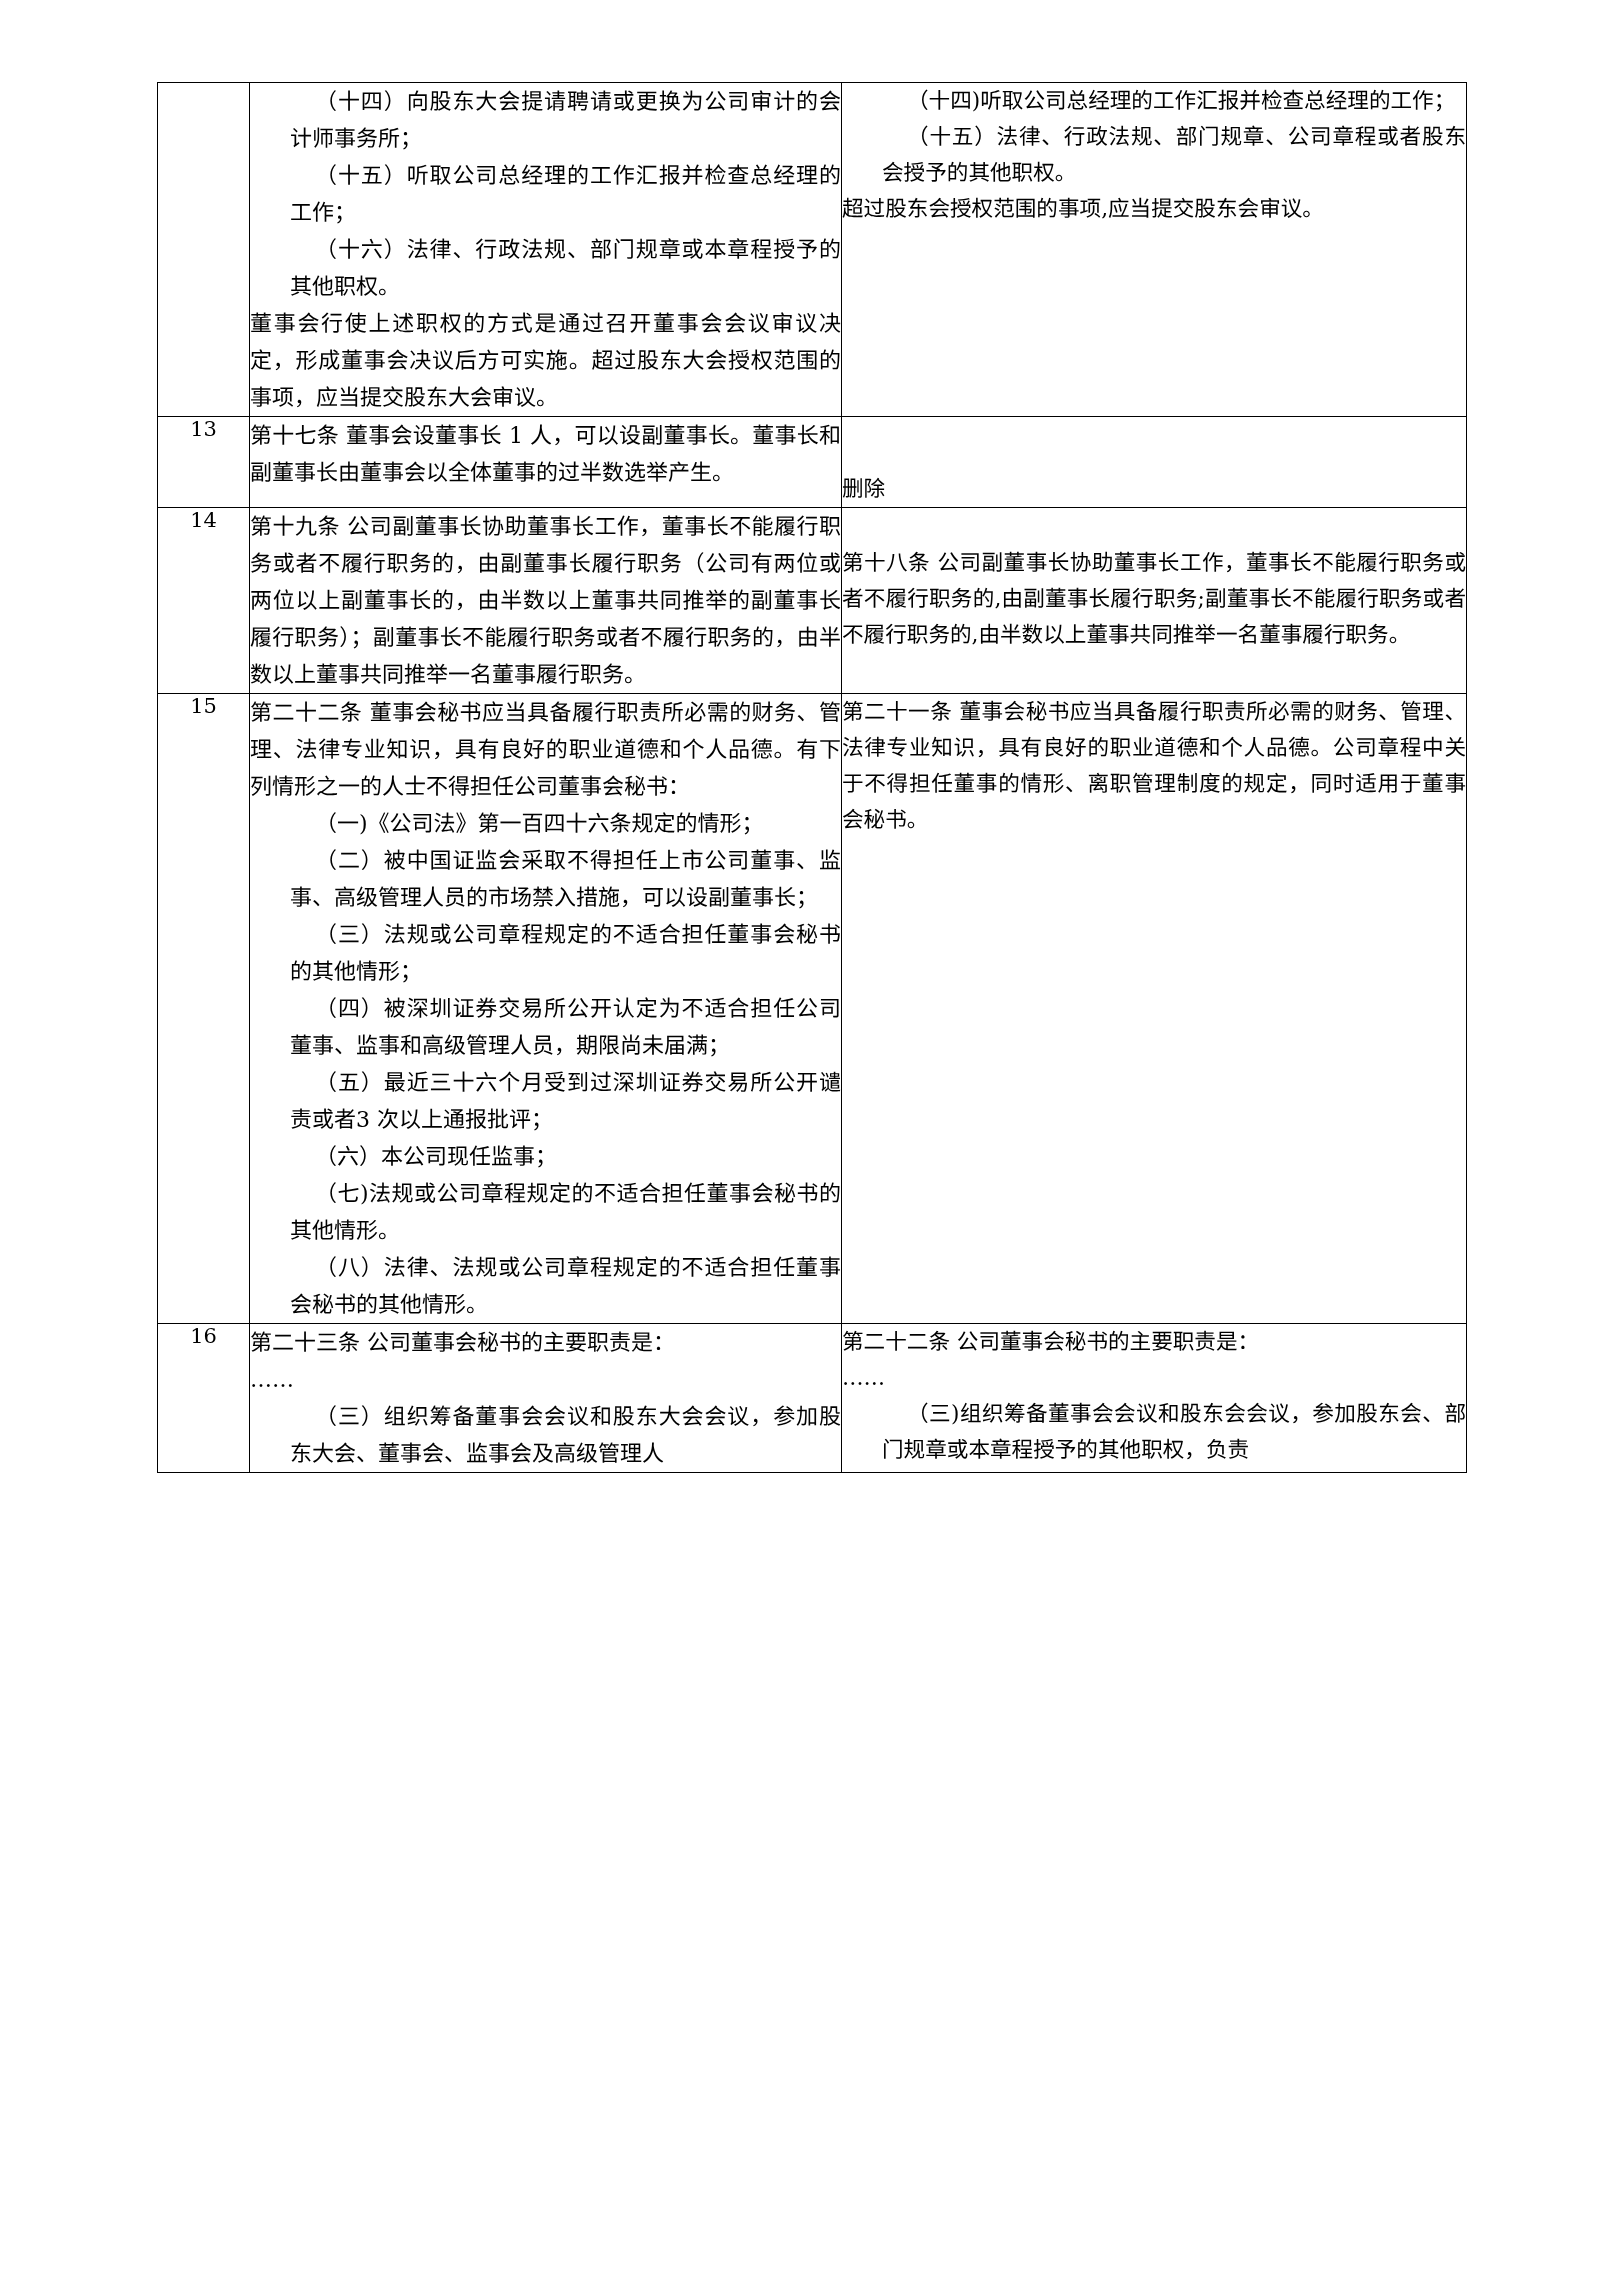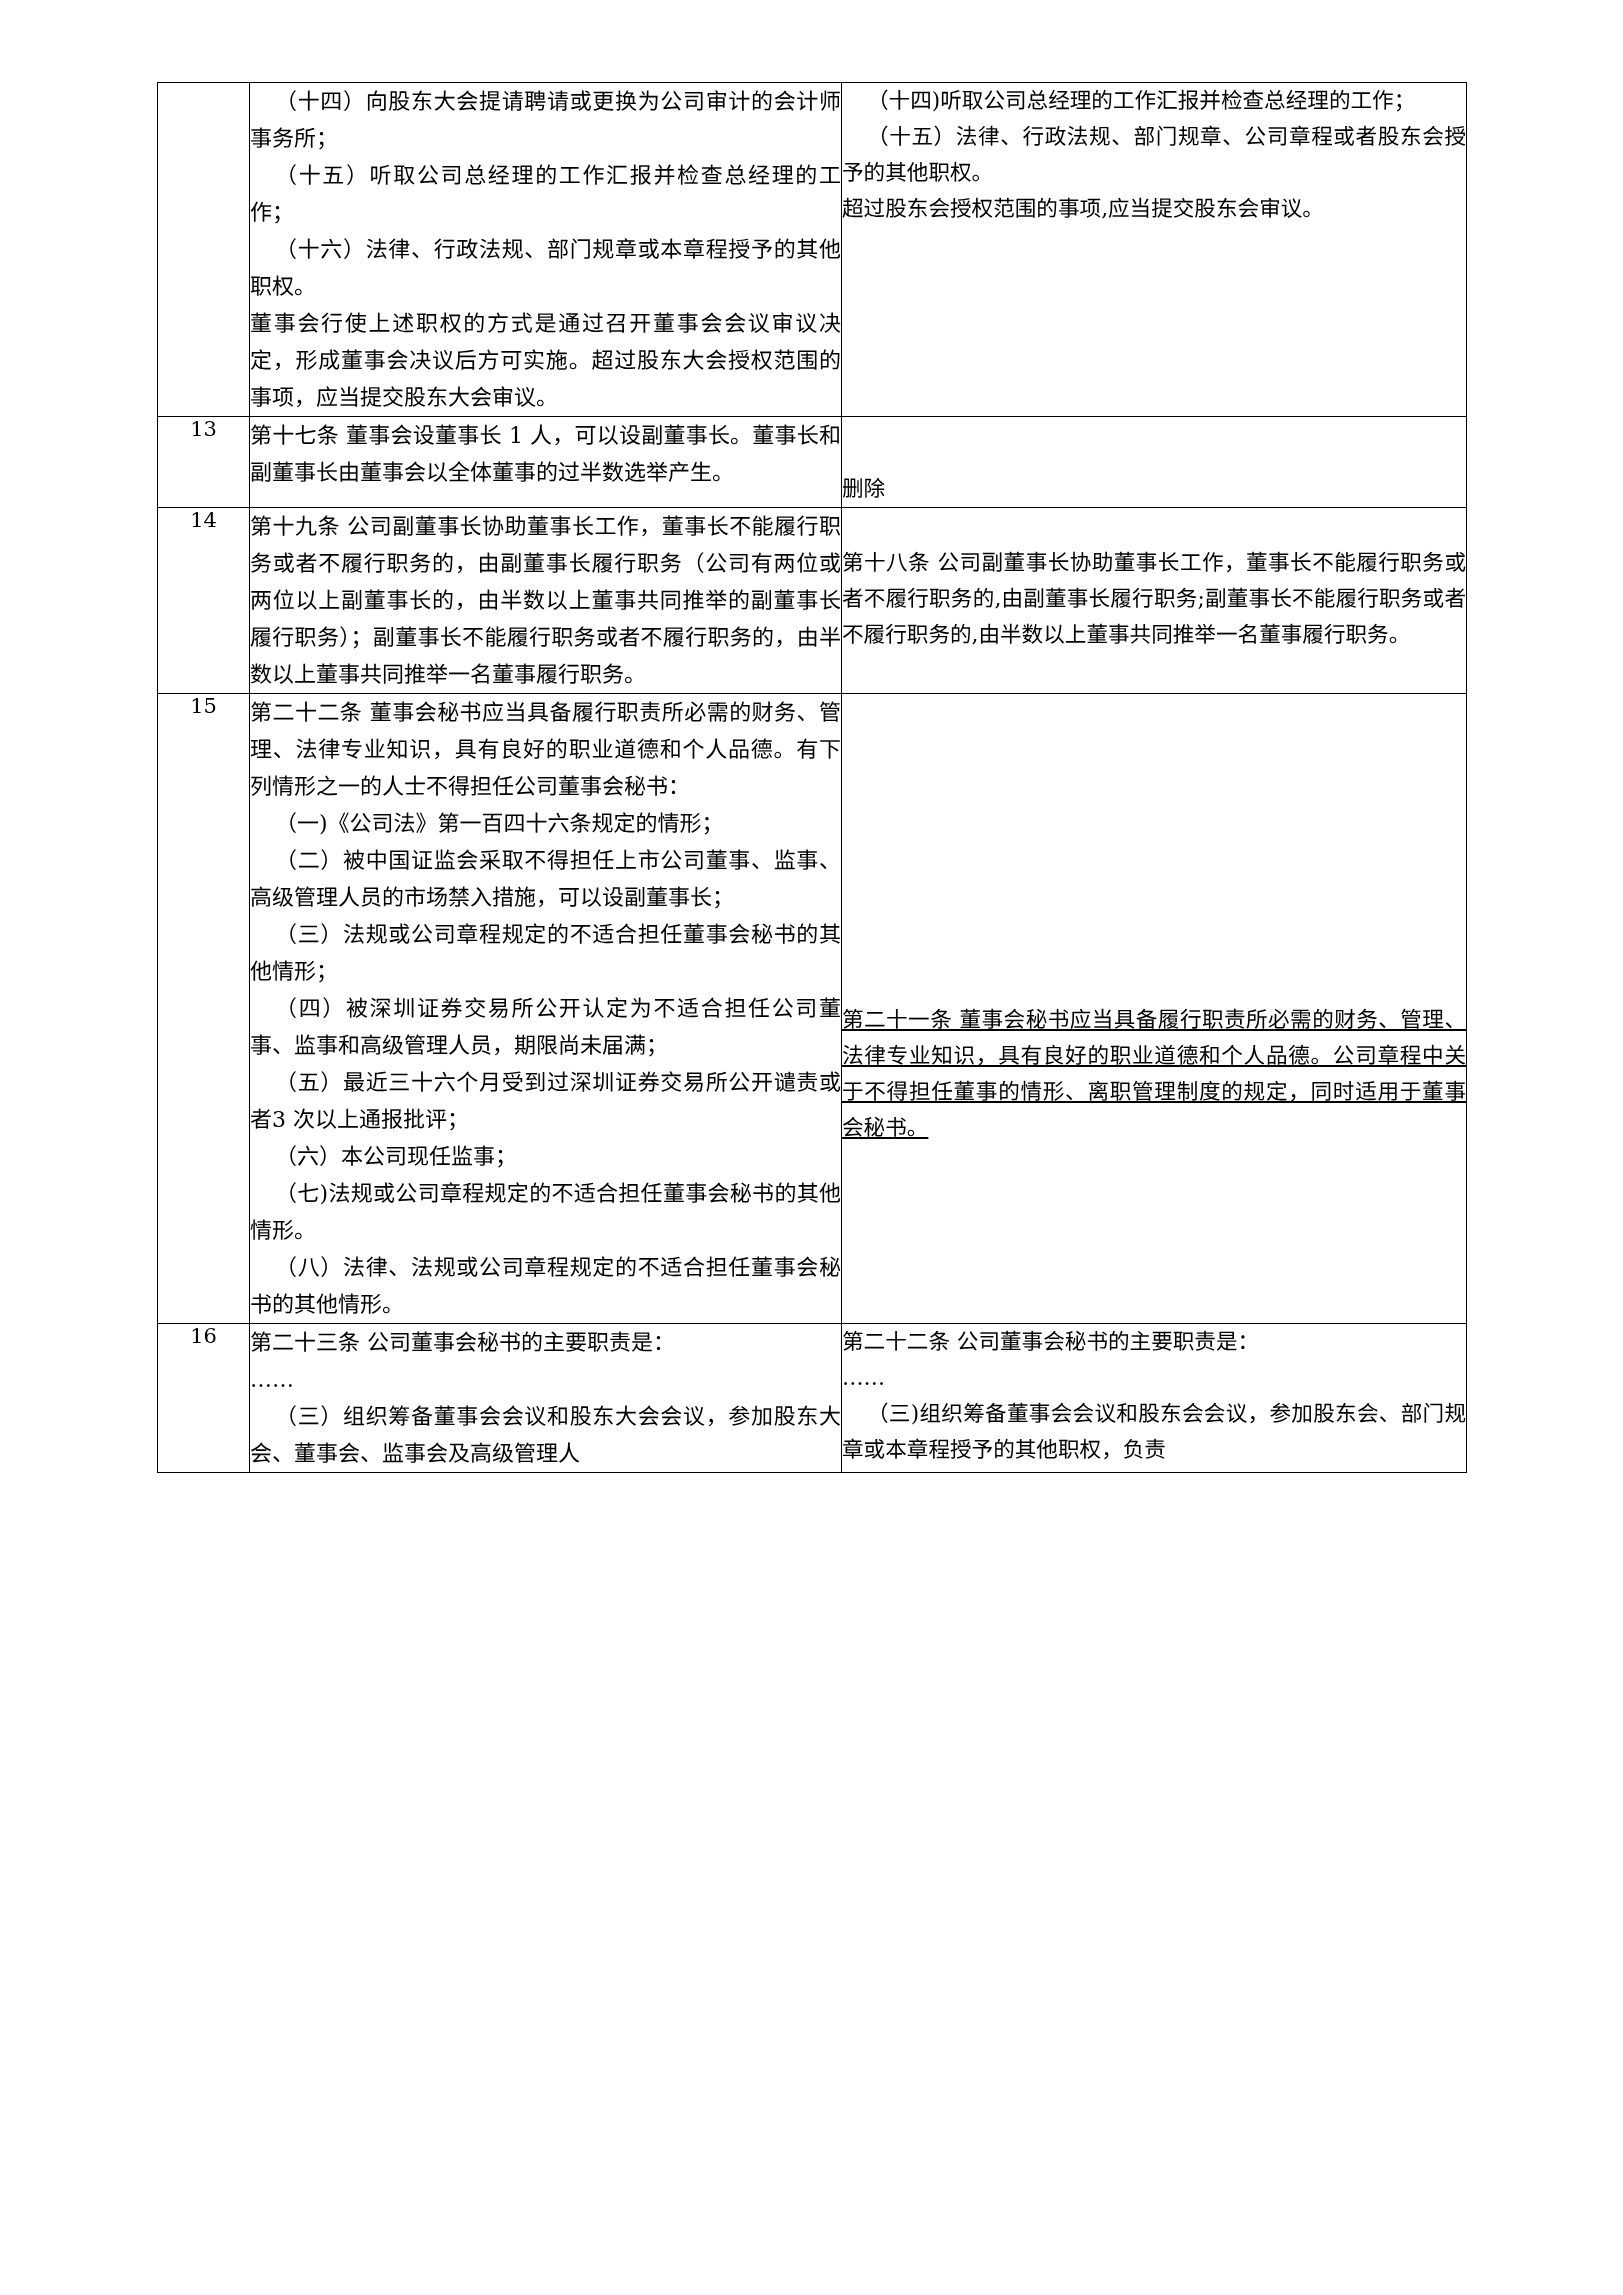--- a/index.html
+++ b/index.html
@@ -60,20 +60,21 @@
     font-size: 22px;
     line-height: 37px;
     text-align: justify;
     text-justify: inter-ideograph;
     margin: 0;
     letter-spacing: 0px;
     word-break: break-all;
   }
   .para.indent {
     text-indent: 25px;
+    margin-left: 40px;
   }
   .para.dots {
     letter-spacing: 0px;
   }
 
   
   td.rightcell .para {
     font-size: 21.6px;
     line-height: 36px;
   }
@@ -141,21 +142,21 @@
           <p class="para indent">（一)《公司法》第一百四十六条规定的情形；</p>
           <p class="para indent">（二）被中国证监会采取不得担任上市公司董事、监事、高级管理人员的市场禁入措施，可以设副董事长；</p>
           <p class="para indent">（三）法规或公司章程规定的不适合担任董事会秘书的其他情形；</p>
           <p class="para indent">（四）被深圳证券交易所公开认定为不适合担任公司董事、监事和高级管理人员，期限尚未届满；</p>
           <p class="para indent">（五）最近三十六个月受到过深圳证券交易所公开谴责或者3 次以上通报批评；</p>
           <p class="para indent">（六）本公司现任监事；</p>
           <p class="para indent">（七)法规或公司章程规定的不适合担任董事会秘书的其他情形。</p>
           <p class="para indent">（八）法律、法规或公司章程规定的不适合担任董事会秘书的其他情形。</p>
         </td>
         <td class="bodycell rightcell">
-          <p class="para" style="margin-top:308px;text-decoration:underline;">第二十一条 董事会秘书应当具备履行职责所必需的财务、管理、法律专业知识，具有良好的职业道德和个人品德。公司章程中关于不得担任董事的情形、离职管理制度的规定，同时适用于董事会秘书。</p>
+          <p class="para" style="">第二十一条 董事会秘书应当具备履行职责所必需的财务、管理、法律专业知识，具有良好的职业道德和个人品德。公司章程中关于不得担任董事的情形、离职管理制度的规定，同时适用于董事会秘书。</p>
         </td>
       </tr>
 
       <tr>
         <td class="numcell">
           <span>16</span>
         </td>
         <td class="bodycell leftcell">
           <p class="para">第二十三条 公司董事会秘书的主要职责是：</p>
           <p class="para dots">……</p>

